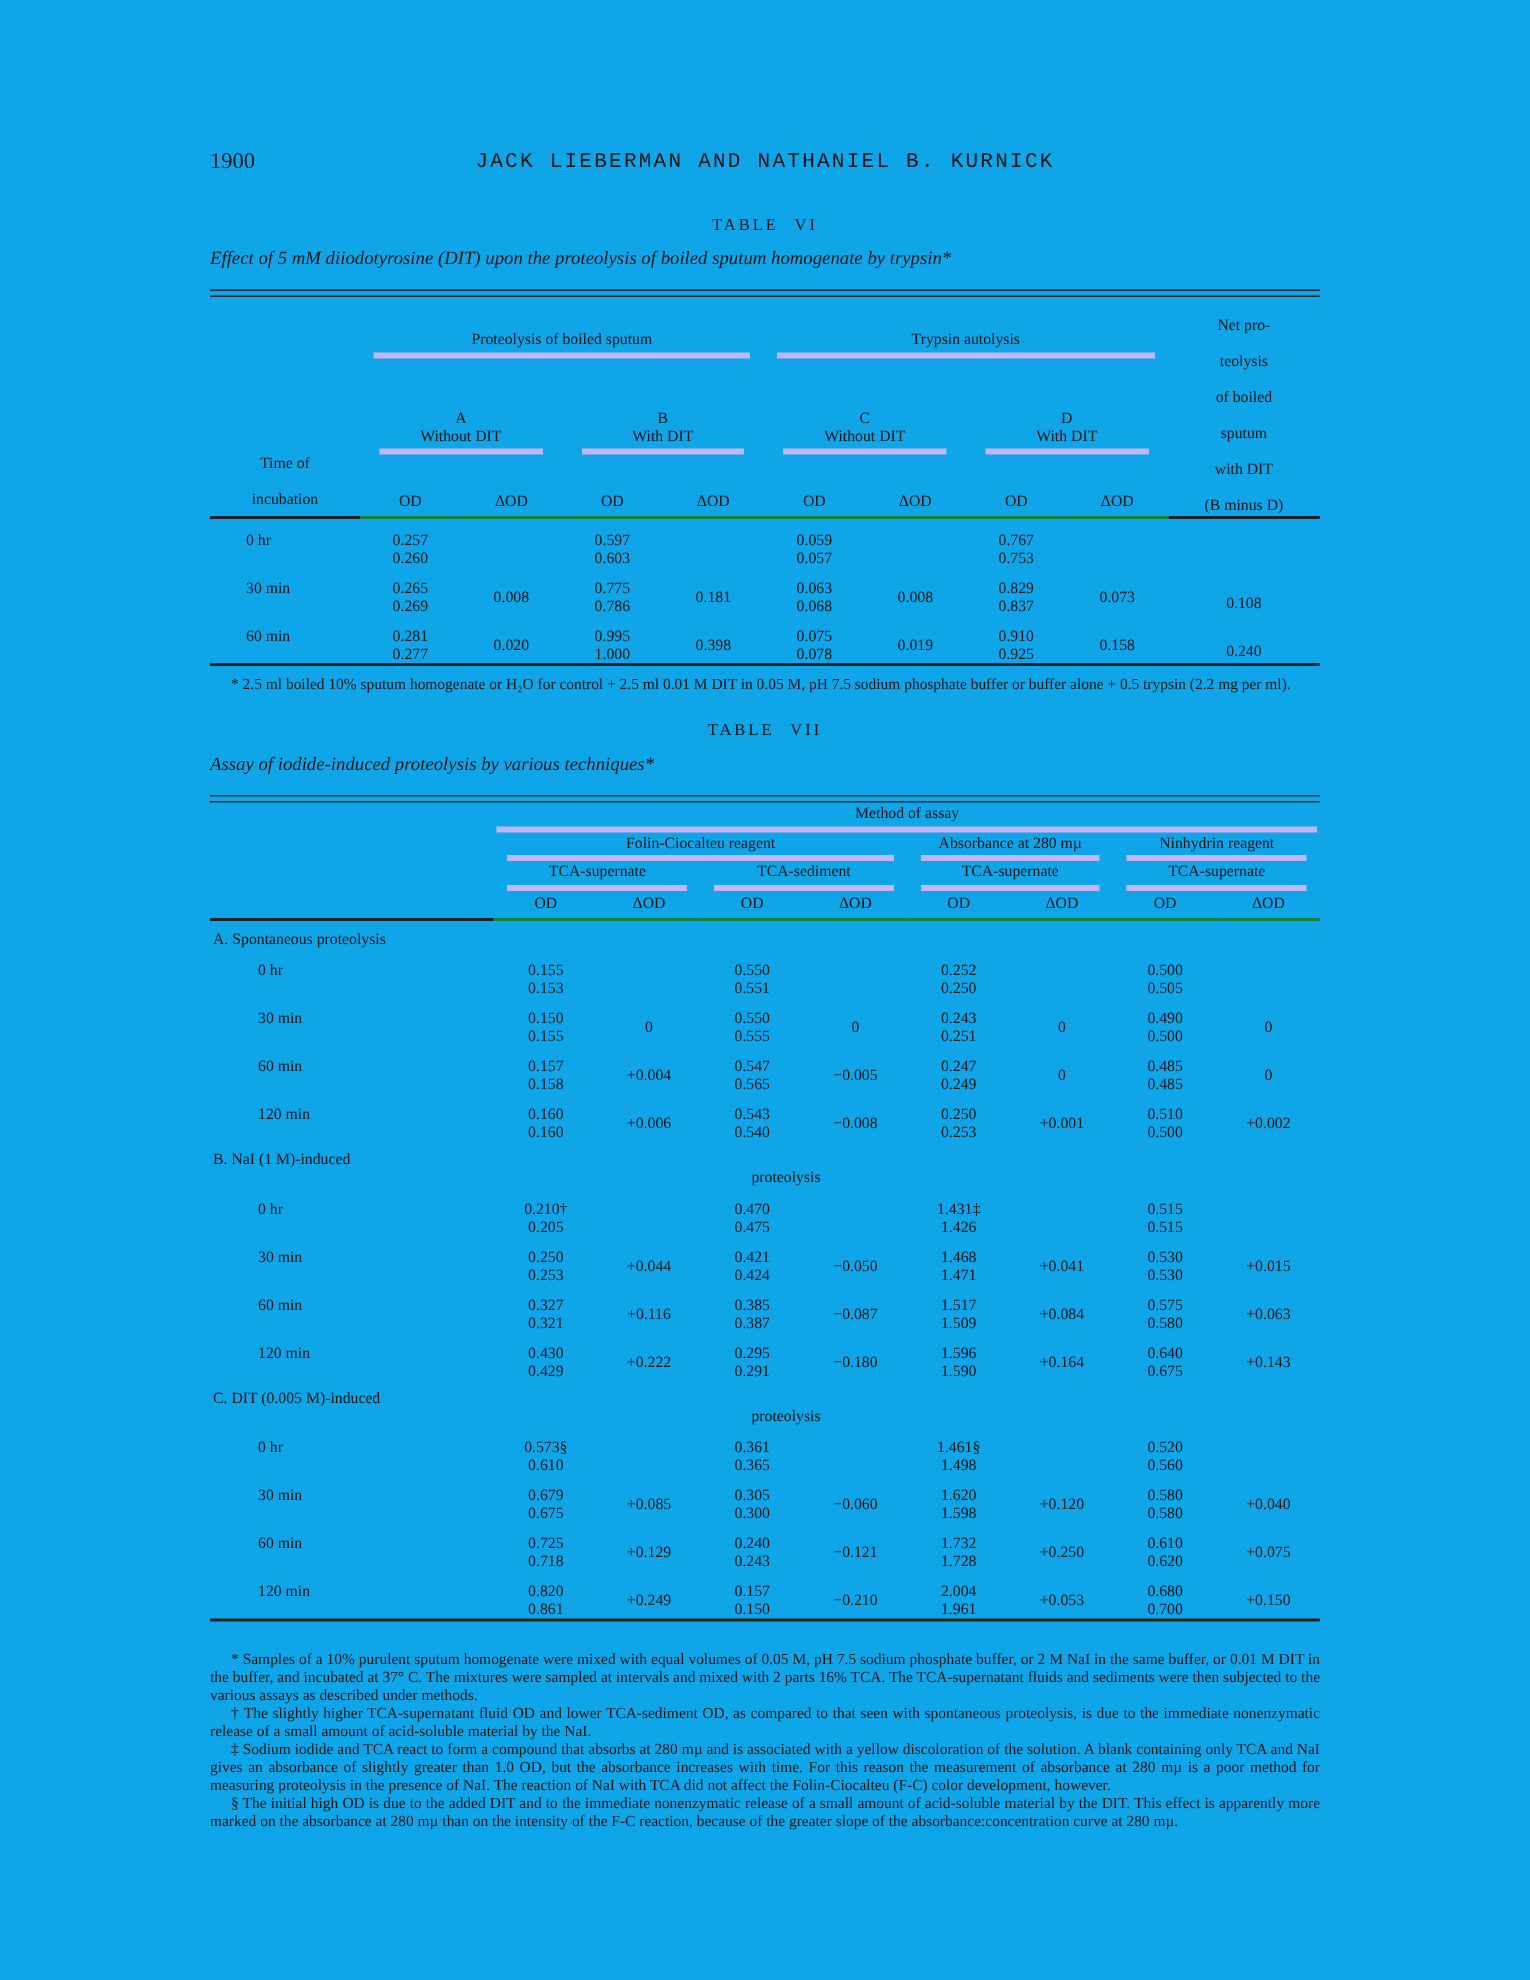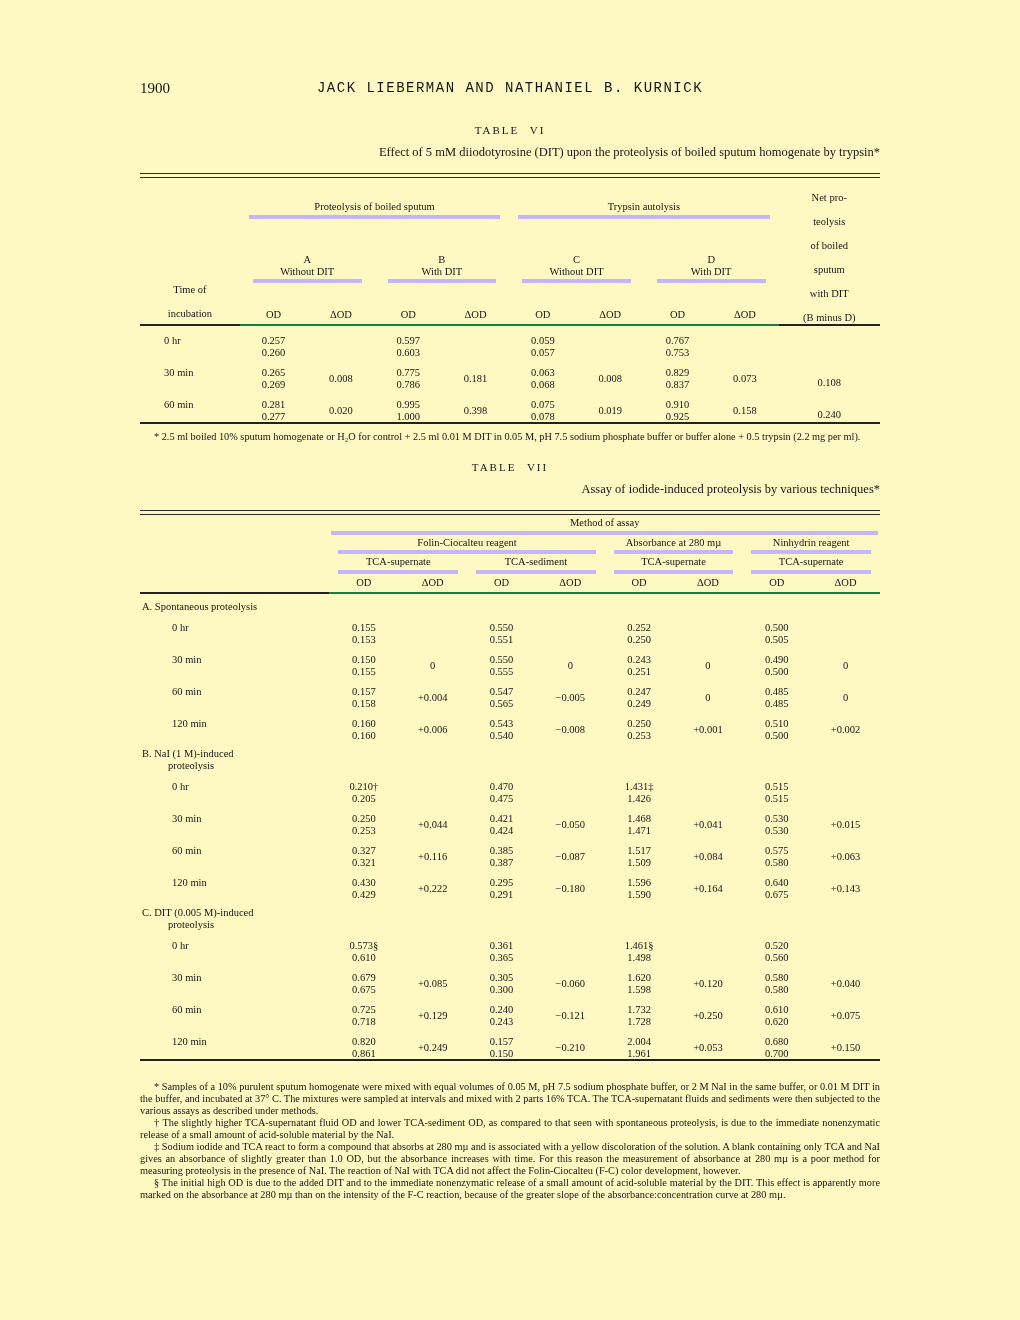--- a/index.html
+++ b/index.html
@@ -1,40 +1,40 @@
 <!DOCTYPE html>
 <html><head>
 <meta charset="utf-8">
 <style>
   html,body { margin:0; padding:0; background:#e9e9e6; }
-  .page { width:1020px; height:1320px; background:#fef9c3; color:#151515; position:relative;
+  .page { width:1020px; height:1320px; background:#0ea5e9; color:#151515; position:relative;
           font-family:"Liberation Serif","DejaVu Serif",serif; box-sizing:border-box;
-          padding:80px 140px 0 140px; overflow:hidden; }
+          padding:100px 140px 0 140px; overflow:hidden; }
   .runhead { position:relative; height:20px; }
   .pgnum { position:absolute; left:0; top:0; font-size:15px; }
   .rh { text-align:center; font-size:14px; letter-spacing:1.5px;font-family:Liberation Mono, monospace; }
   .cap { text-align:center; font-size:11px; letter-spacing:2px; word-spacing:6px; margin-top:24px; }
-  .ttl { text-align:right; font-size:12.5px; margin-top:9px; }
+  .ttl { text-align:left; font-style:italic; font-size:12.5px; margin-top:9px; }
   .dbl { height:3px; border-top:1px solid #2b2b2b; border-bottom:1px solid #2b2b2b; margin-top:13px; }
   table { width:100%; border-collapse:separate; border-spacing:0; table-layout:fixed;
           font-size:10.5px; line-height:11.5px; border-bottom:2px solid #222; }
   th { font-weight:normal; vertical-align:bottom; text-align:center; padding:2px 0 0 0; font-size:10.5px; }
   .ru { display:block; border-bottom:4px solid #c4b5fd; padding-bottom:2px; margin:0 9px; }
   .ru-full { margin:0 2px; }
   .hl th { border-bottom:2px solid #15803d; padding:3px 0 4px 0; }
   .bb { border-bottom:2px solid #222; }
   td { text-align:center; vertical-align:top; padding:4px 0 0 0; }
   td.od div { line-height:11.5px; }
   td.dod { vertical-align:middle; }
   td.netv { vertical-align:bottom; padding-bottom:2px; }
   td.time { text-align:left; padding-left:24px; }
   .t7 td.time { padding-left:32px; }
   tr.gap td { padding-top:9px; }
   td.sec { text-align:left; padding:7px 0 0 2px; line-height:12px; }
-  td.sec .l2 { padding-left:26px; }
+  td.sec .l2 { padding-left:26px;text-align:center; }
   .net-h div, .time-h div { line-height:12px;margin-top:12px; }
   .time-h { vertical-align:bottom; padding-bottom:4px; }
   .fn6 { font-size:10.3px; line-height:12px; text-align:justify; text-indent:14px; margin:7px 0 0 0; }
   .foot { margin-top:20px; }
   .foot p { font-size:10.3px; line-height:12px; text-align:justify; text-indent:14px; margin:0; }
 </style>
 </head>
 <body>
 
 <div class="page">

